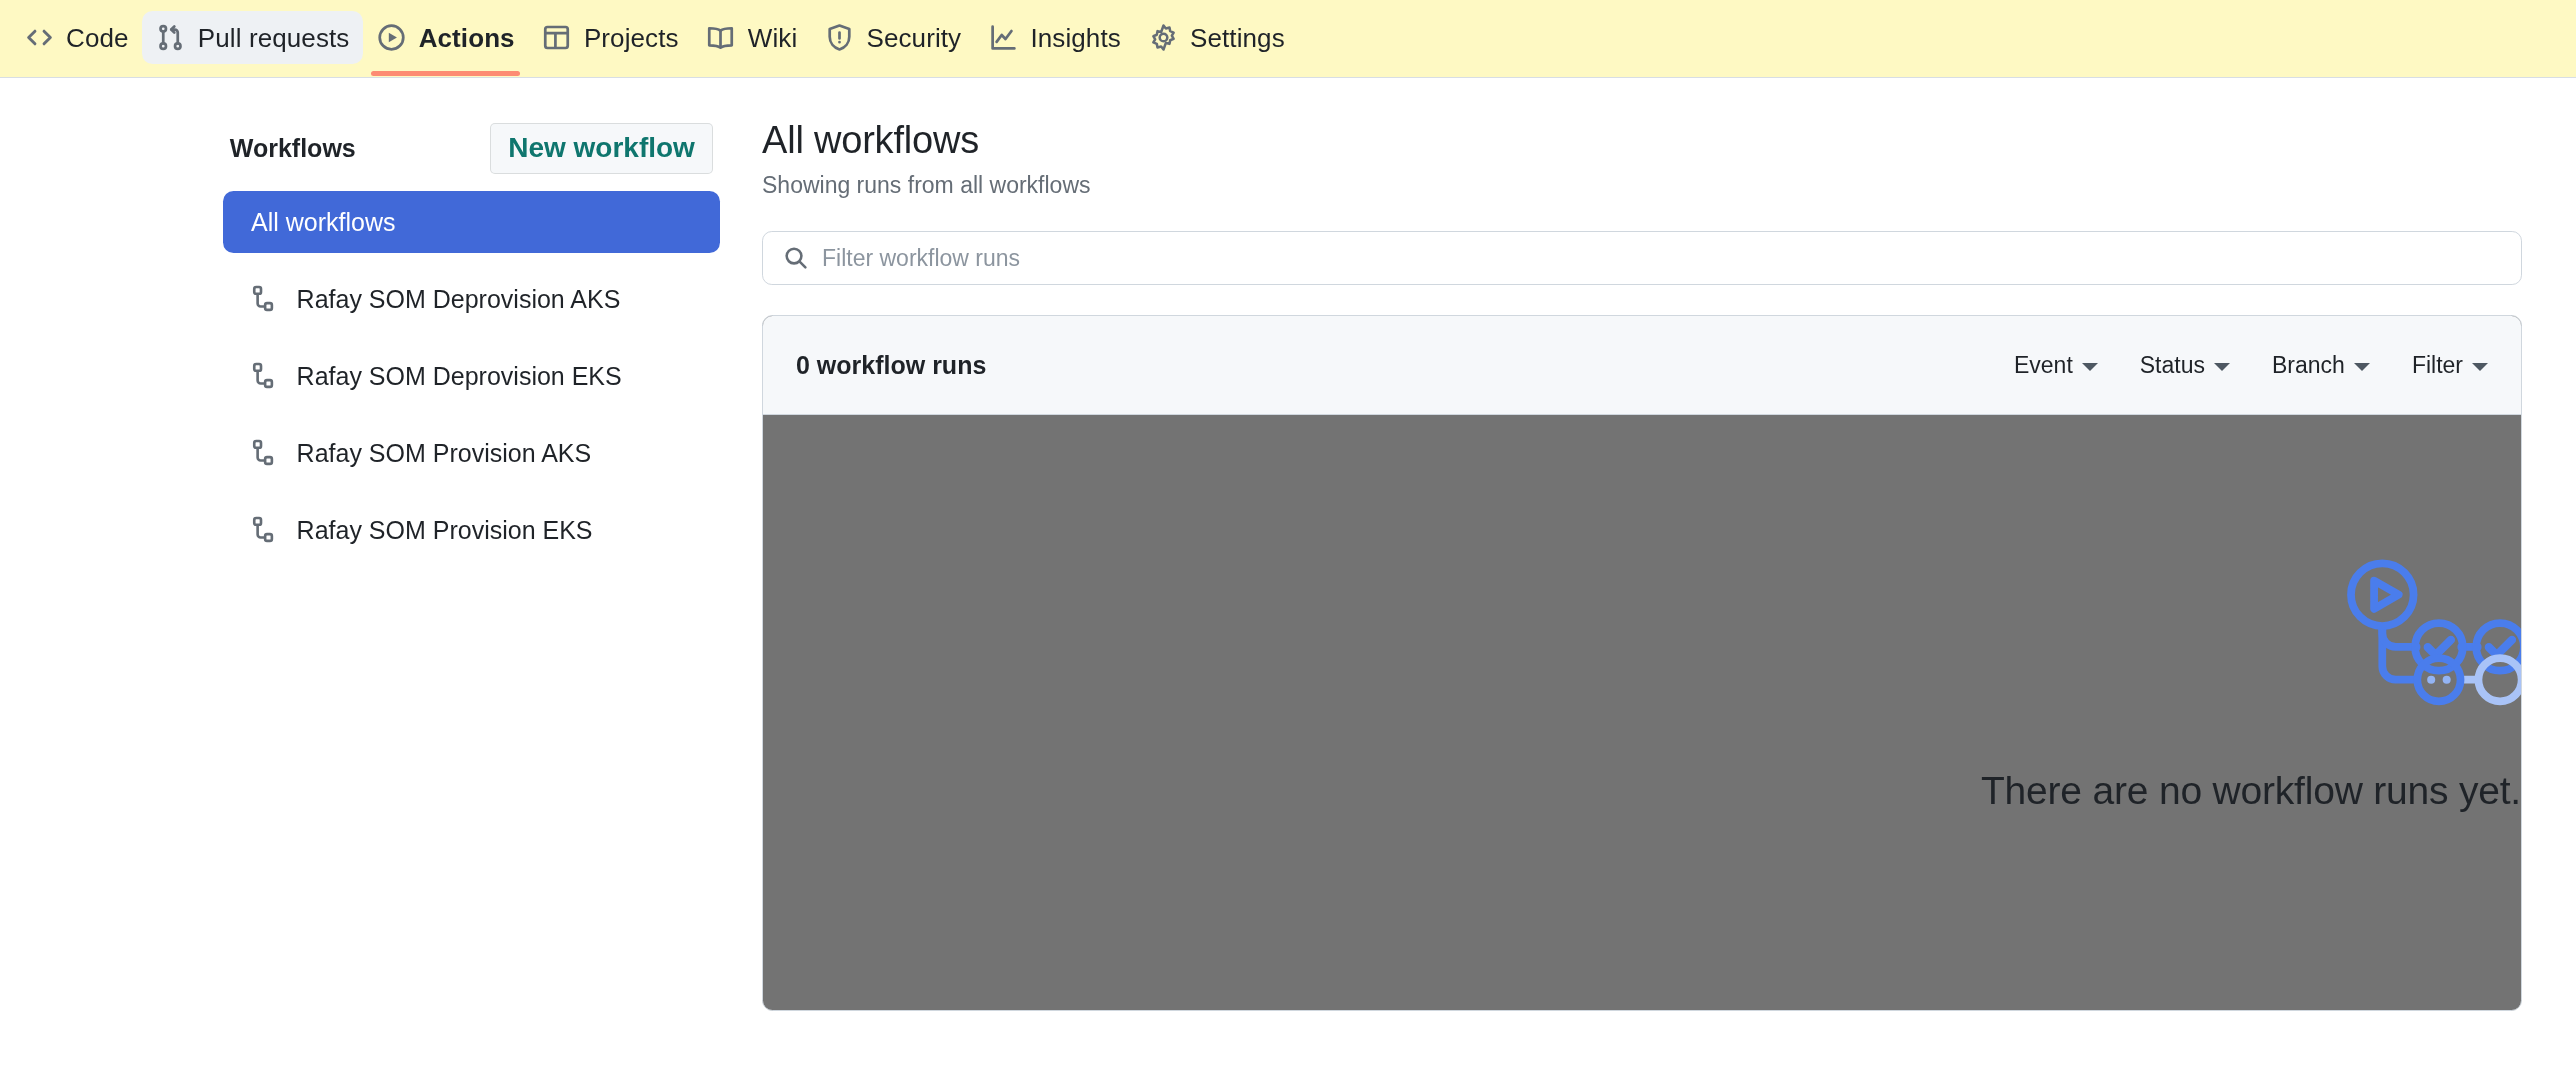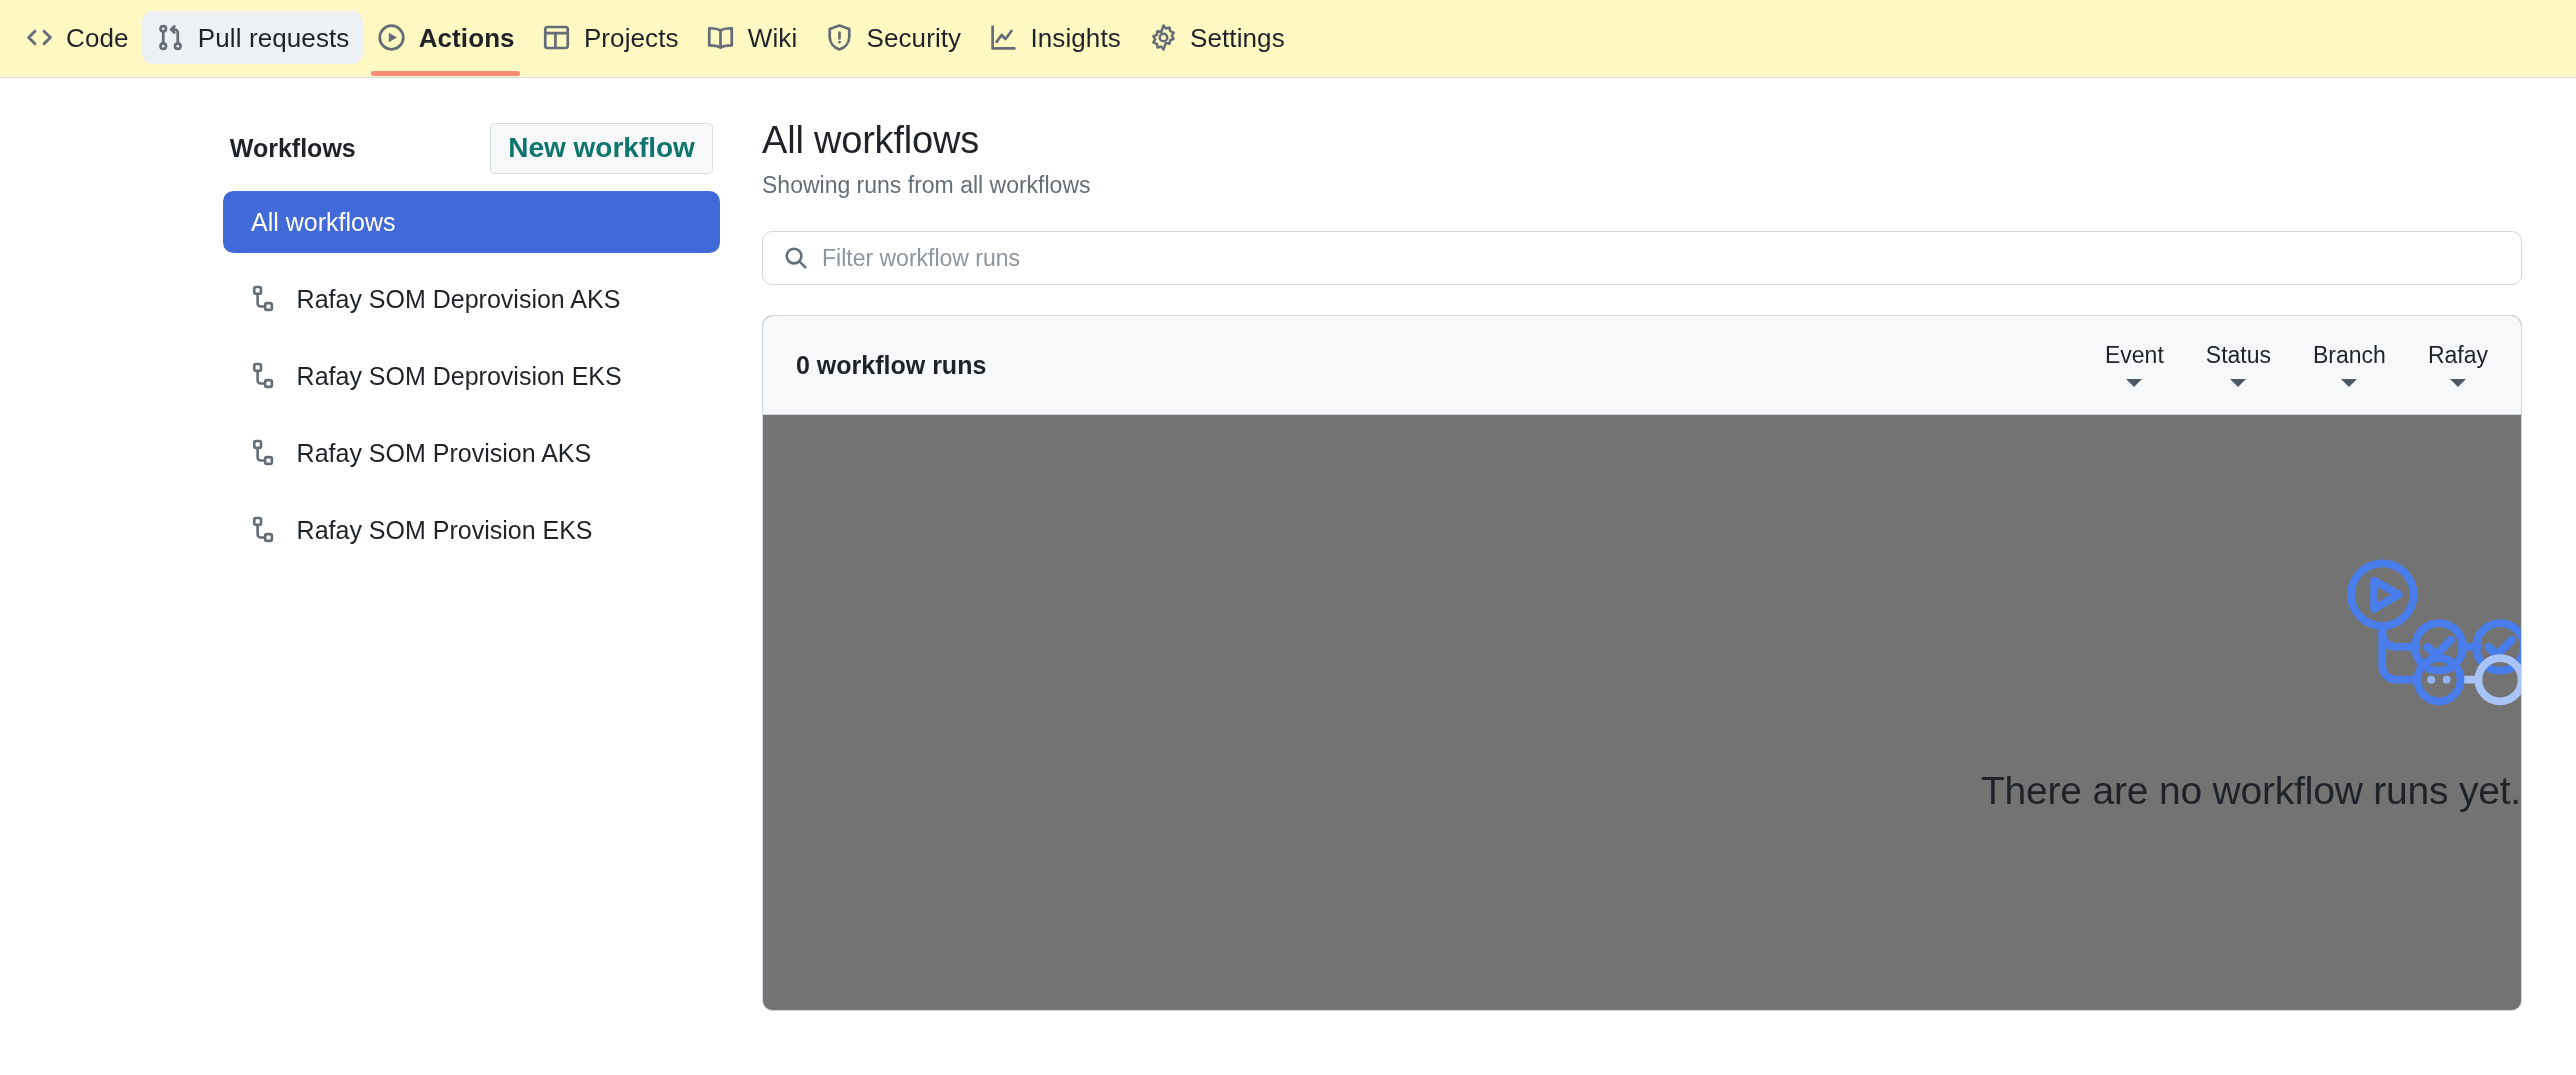--- a/index.html
+++ b/index.html
@@ -256,21 +256,20 @@
 
   .runs-filter {
     display: flex;
     align-items: center;
     gap: 9px;
     font-size: 23px;
     color: #1f2328;
     line-height: 1;
     cursor: pointer;
     white-space: nowrap;
-    flex-direction: column;
   }
 
   .caret {
     width: 0; height: 0;
     border-left: 8.3px solid transparent;
     border-right: 8.3px solid transparent;
     border-top: 8.3px solid #4e5862;
     flex: none;
     margin-top: 3px;
   }
@@ -480,21 +479,21 @@
           </div>
           <div class="runs-filter">
             <span>Status</span>
             <span class="caret"></span>
           </div>
           <div class="runs-filter">
             <span>Branch</span>
             <span class="caret"></span>
           </div>
           <div class="runs-filter">
-            <span>Rafay</span>
+            <span>Filter</span>
             <span class="caret"></span>
           </div>
         </div>
       </div>
 
       <div class="empty-state">
         <span class="empty-art">
           <svg viewBox="0 0 124 106" width="185" height="158" fill="none" stroke="#4a7dec" stroke-width="5.2" stroke-linecap="round" stroke-linejoin="round">
 
             <path d="M31 52v26a9 9 0 0 0 9 9h13"></path>

